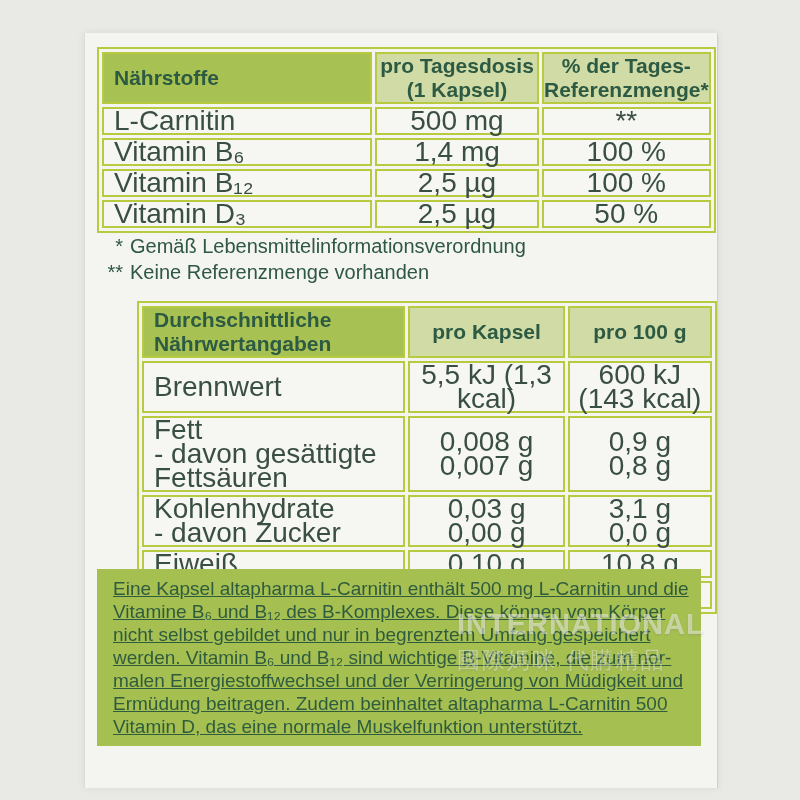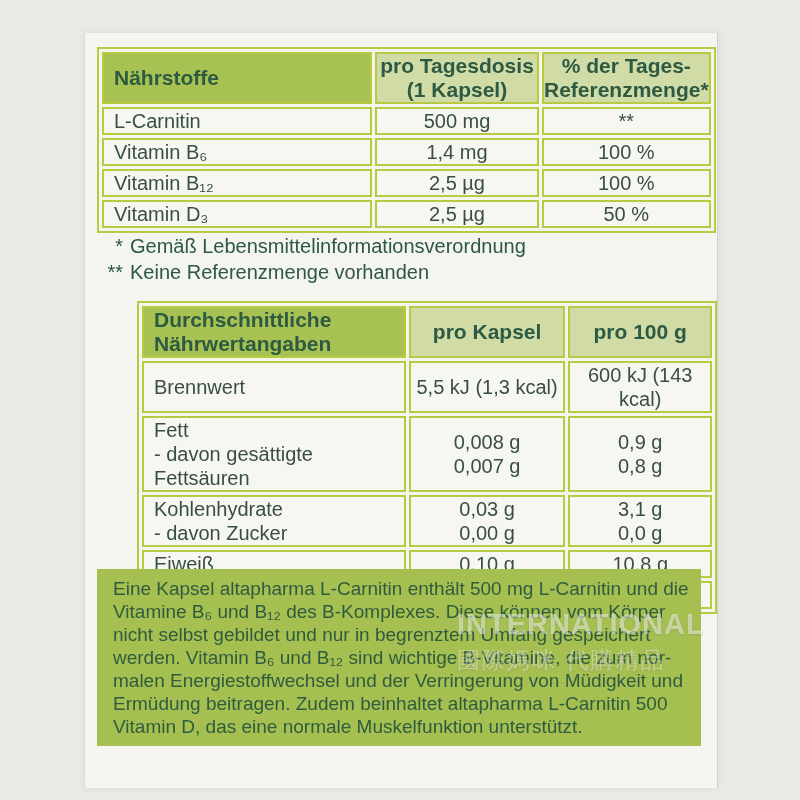--- a/index.html
+++ b/index.html
@@ -32,21 +32,21 @@
     left: 12px;
     border-collapse: separate;
     border-spacing: 3px;
     border: 2px solid #b8cb40;
     table-layout: fixed;
   }
   .tbl th, .tbl td {
     box-sizing: border-box;
     border: 2px solid #b8cb40;
     color: #3a4f44;
-    font-size: 20px;
+    font-size: 28px;
     background: #f6f6f2;
     vertical-align: middle;
     padding: 0;
     line-height: 24px;
   }
   .tbl th {
     font-size: 21px;
     font-weight: bold;
     color: #2c5a43;
     line-height: 24px;
@@ -90,20 +90,21 @@
     left: 12px;
     top: 536px;
     width: 604px;
     height: 177px;
     box-sizing: border-box;
     background: #a5bf50;
     color: #2f5c3f;
     font-size: 19px;
     line-height: 23px;
     padding: 8px 12px 17px 16px;
+    text-decoration: underline;
   }
   .watermark {
     position: absolute;
     left: 360px;
     top: 40px;
     width: 270px;
     text-align: left;
     color: rgba(255,255,255,0.45);
     pointer-events: none;
     text-shadow: 0 1px 2px rgba(120,120,120,0.25);

